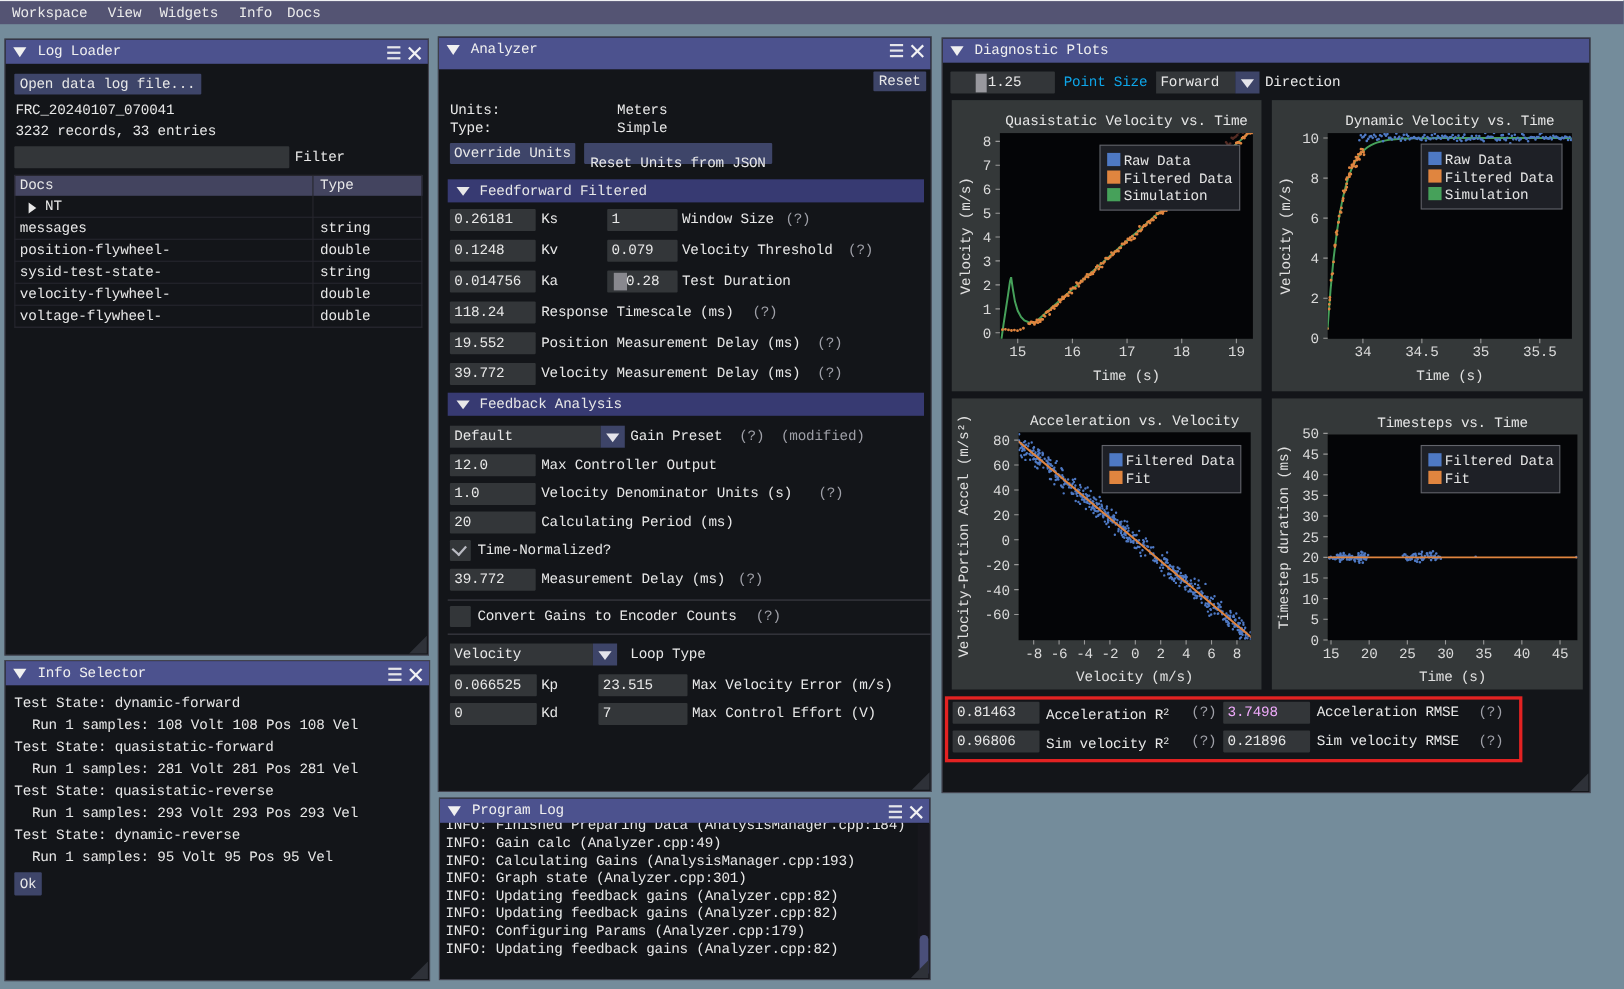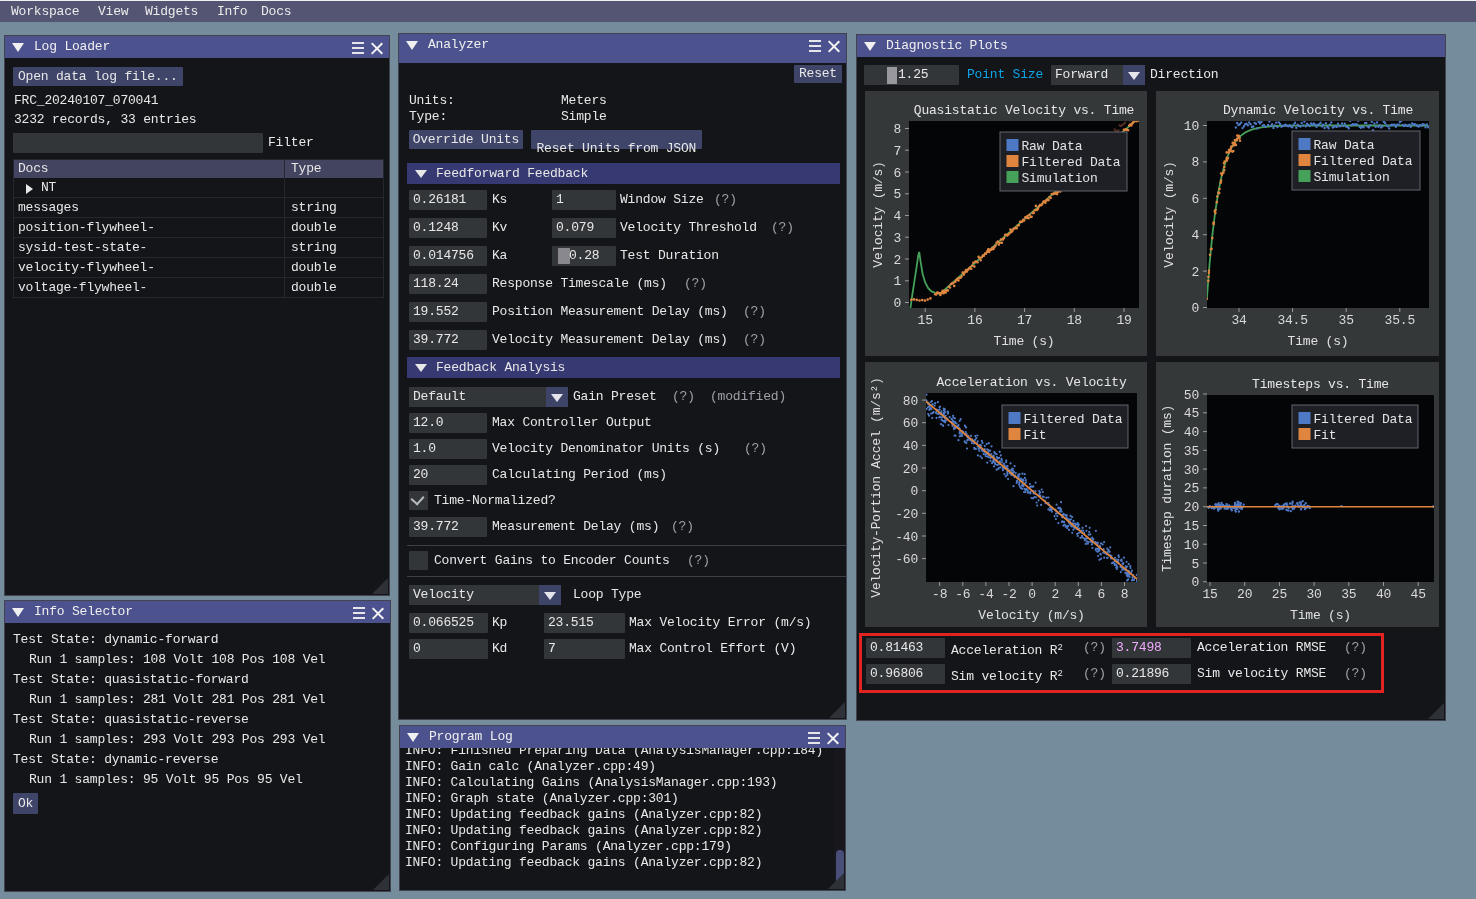--- a/index.html
+++ b/index.html
@@ -92,21 +92,21 @@
     <div class="t" style="left:10px;top:59px;color:#e8e8e8">Units:</div>
     <div class="t" style="left:162px;top:59px;color:#e8e8e8">Meters</div>
     <div class="t" style="left:10px;top:75px;color:#e8e8e8">Type:</div>
     <div class="t" style="left:162px;top:75px;color:#e8e8e8">Simple</div>
     <div style="position:absolute;left:10px;top:96px;width:114px;height:19px;background:#3e4569;border-radius:1px"></div>
     <div class="t" style="left:13.659999999999968px;top:97.5px;color:#e8e8e8">Override Units</div>
     <div style="position:absolute;left:132px;top:96px;width:171px;height:19px;background:#3e4569;border-radius:1px"></div>
     <div class="t" style="left:137.49px;top:107px;color:#e8e8e8">Reset Units from JSON</div>
     <div style="position:absolute;left:8px;top:129px;width:433px;height:21px;background:#373a72"></div>
     <div style="position:absolute;left:16px;top:136px;width:0;height:0;border-left:6.0px solid transparent;border-right:6.0px solid transparent;border-top:8.5px solid #e8e8e8"></div>
-    <div class="t" style="left:37px;top:131.5px;color:#e8e8e8">Feedforward Feedback</div>
+    <div class="t" style="left:37px;top:131.5px;color:#e8e8e8">Feedforward Filtered</div>
     <div style="position:absolute;left:10px;top:156px;width:78px;height:20px;background:#333639;border-radius:1px"></div>
     <div class="t" style="left:14px;top:158.0px;color:#e8e8e8">0.26181</div>
     <div class="t" style="left:93px;top:158px;color:#e8e8e8">Ks</div>
     <div style="position:absolute;left:153px;top:156px;width:64px;height:20px;background:#333639;border-radius:1px"></div>
     <div class="t" style="left:157px;top:158.0px;color:#e8e8e8">1</div>
     <div class="t" style="left:221px;top:158px;color:#e8e8e8">Window Size</div>
     <div class="t" style="left:315px;top:158px;color:#9fa0a8">(?)</div>
     <div style="position:absolute;left:10px;top:184px;width:78px;height:20px;background:#333639;border-radius:1px"></div>
     <div class="t" style="left:14px;top:186.0px;color:#e8e8e8">0.1248</div>
     <div class="t" style="left:93px;top:186px;color:#e8e8e8">Kv</div>

